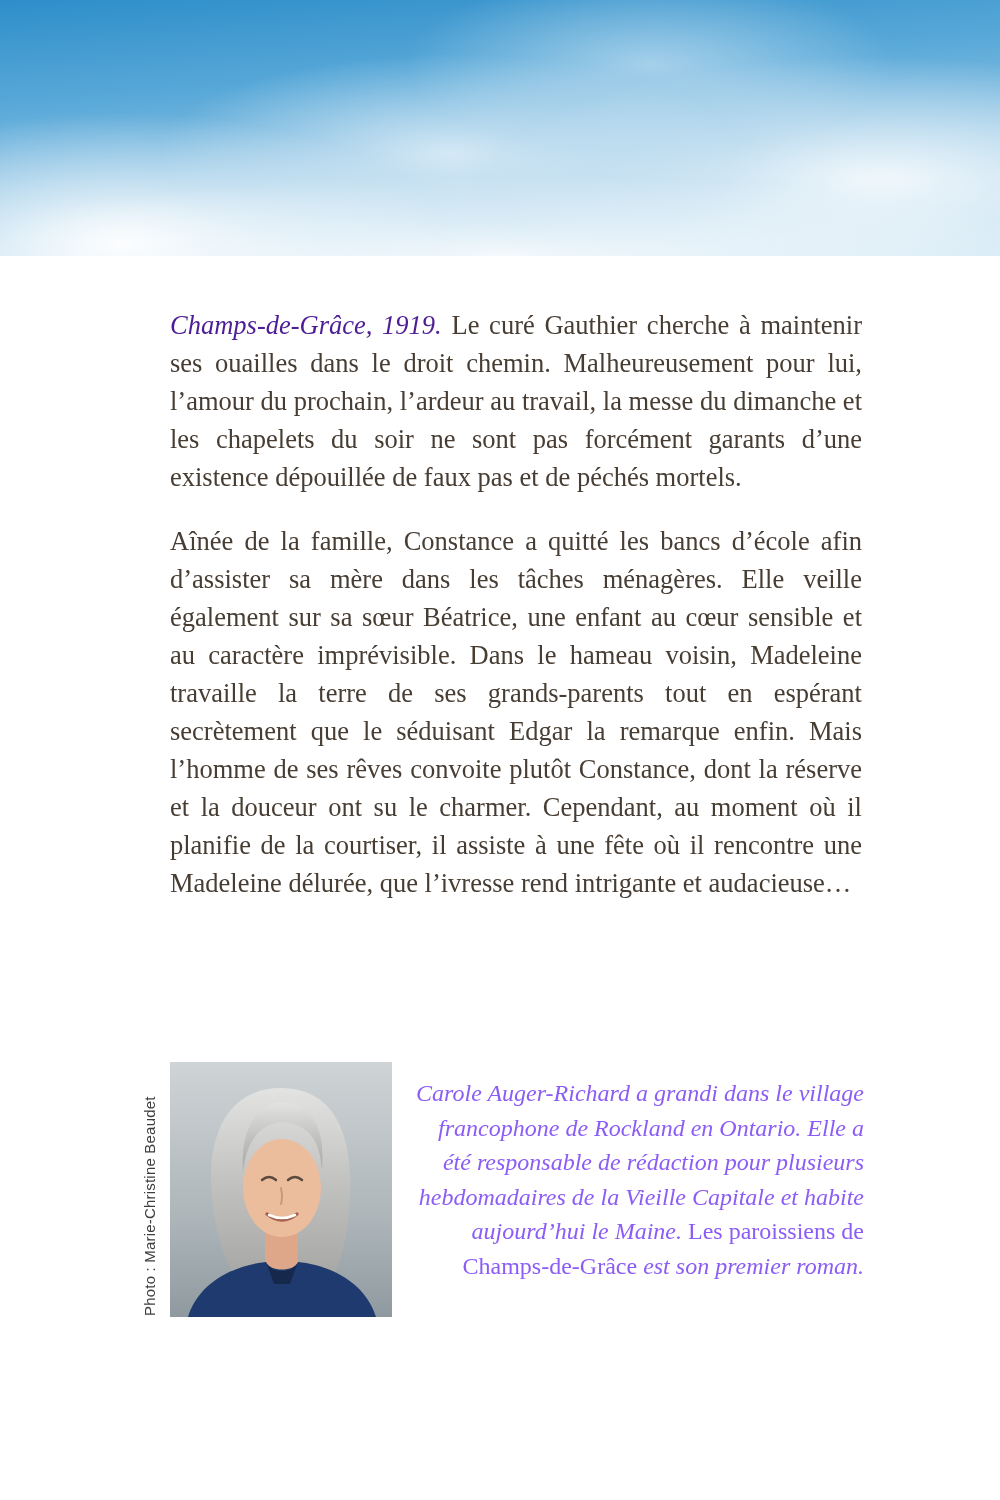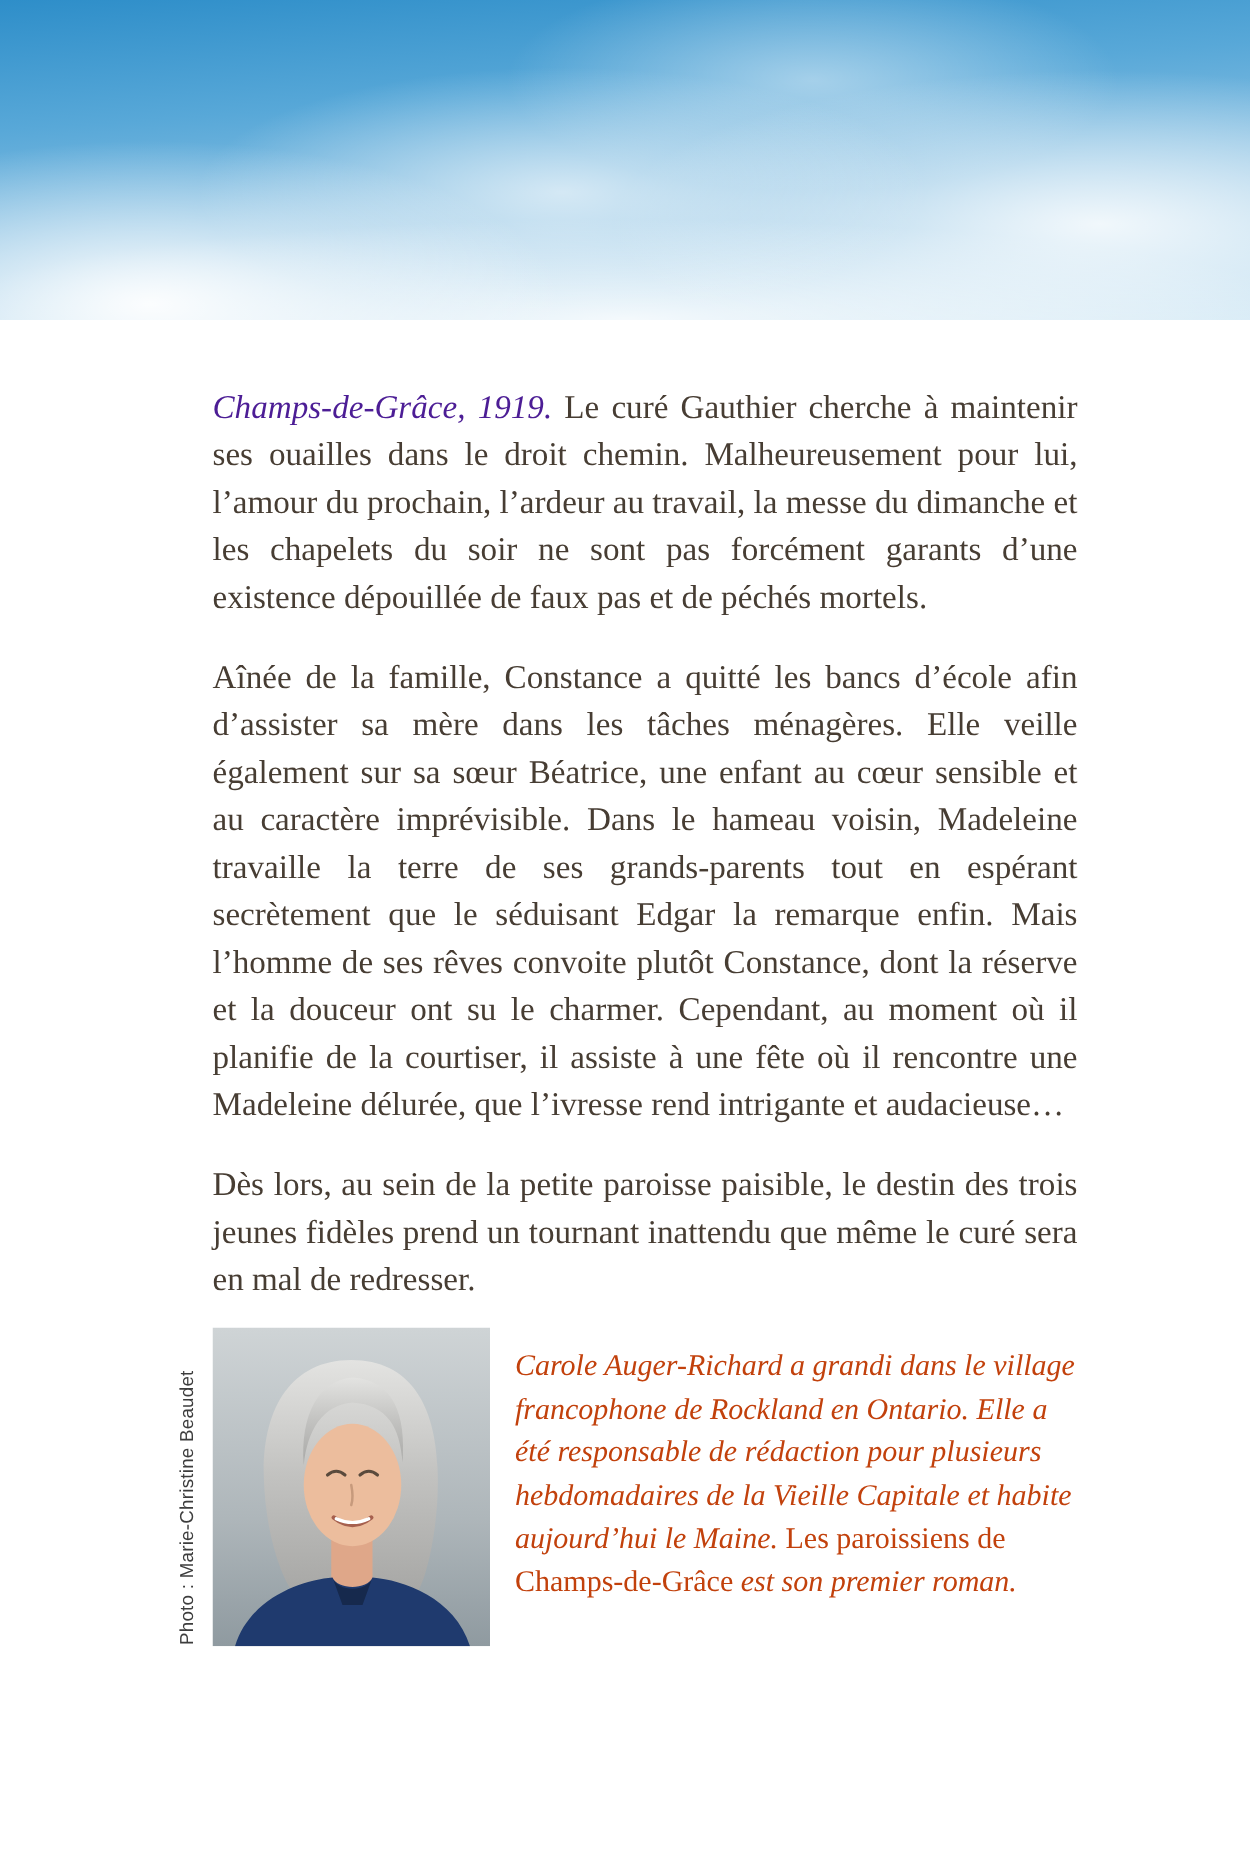--- a/index.html
+++ b/index.html
@@ -45,38 +45,37 @@
     position:absolute;left:141px;top:1316px;
     transform:rotate(-90deg);
     transform-origin:left top;
     font-family:"Liberation Sans", sans-serif;
     font-size:15px;color:#3d3d3d;
     white-space:nowrap;
     letter-spacing:0.2px;
   }
   .bio-block{
     position:absolute;left:412px;top:1076px;width:452px;
-    color:#c2410c;
+    color:#8b5cf6;
     font-size:24px;line-height:34.5px;
-    text-align:left;
+    text-align:right;
   }
   .bio-italic{font-style:italic;}
   .bio-roman{font-style:normal;}
 </style>
 </head>
 <body>
 
 <div class="page">
 
   <div class="sky"></div>
 
   <div class="text-block">
     <p><span class="intro-italic">Champs-de-Grâce, 1919.</span><span> Le curé Gauthier cherche à maintenir ses ouailles dans le droit chemin. Malheureusement pour lui, l’amour du prochain, l’ardeur au travail, la messe du dimanche et les chapelets du soir ne sont pas forcément garants d’une existence dépouillée de faux pas et de péchés mortels.</span></p>
     <p>Aînée de la famille, Constance a quitté les bancs d’école afin d’assister sa mère dans les tâches ménagères. Elle veille également sur sa sœur Béatrice, une enfant au cœur sensible et au caractère imprévisible. Dans le hameau voisin, Madeleine travaille la terre de ses grands-parents tout en espérant secrètement que le séduisant Edgar la remarque enfin. Mais l’homme de ses rêves convoite plutôt Constance, dont la réserve et la douceur ont su le charmer. Cependant, au moment où il planifie de la courtiser, il assiste à une fête où il rencontre une Madeleine délurée, que l’ivresse rend intrigante et audacieuse…</p>
-    <p>Dès lors, au sein de la petite paroisse paisible, le destin des trois jeunes fidèles prend un tournant inattendu que même le curé sera en mal de redresser.</p>
   </div>
 
   <svg class="author-photo" viewBox="0 0 222 255" xmlns="http://www.w3.org/2000/svg" aria-hidden="true">
     <defs>
       <linearGradient id="pbg" x1="0" y1="0" x2="0" y2="1">
         <stop offset="0" stop-color="#cfd4d6"></stop>
         <stop offset="0.6" stop-color="#aeb6ba"></stop>
         <stop offset="1" stop-color="#8f9aa0"></stop>
       </linearGradient>
       <linearGradient id="hair" x1="0" y1="0" x2="0" y2="1">

